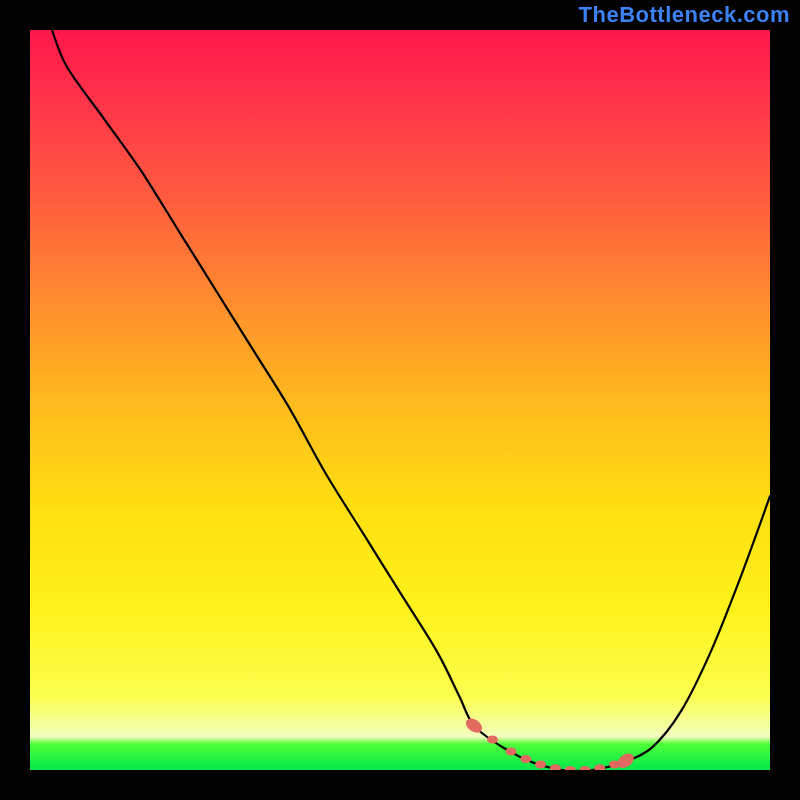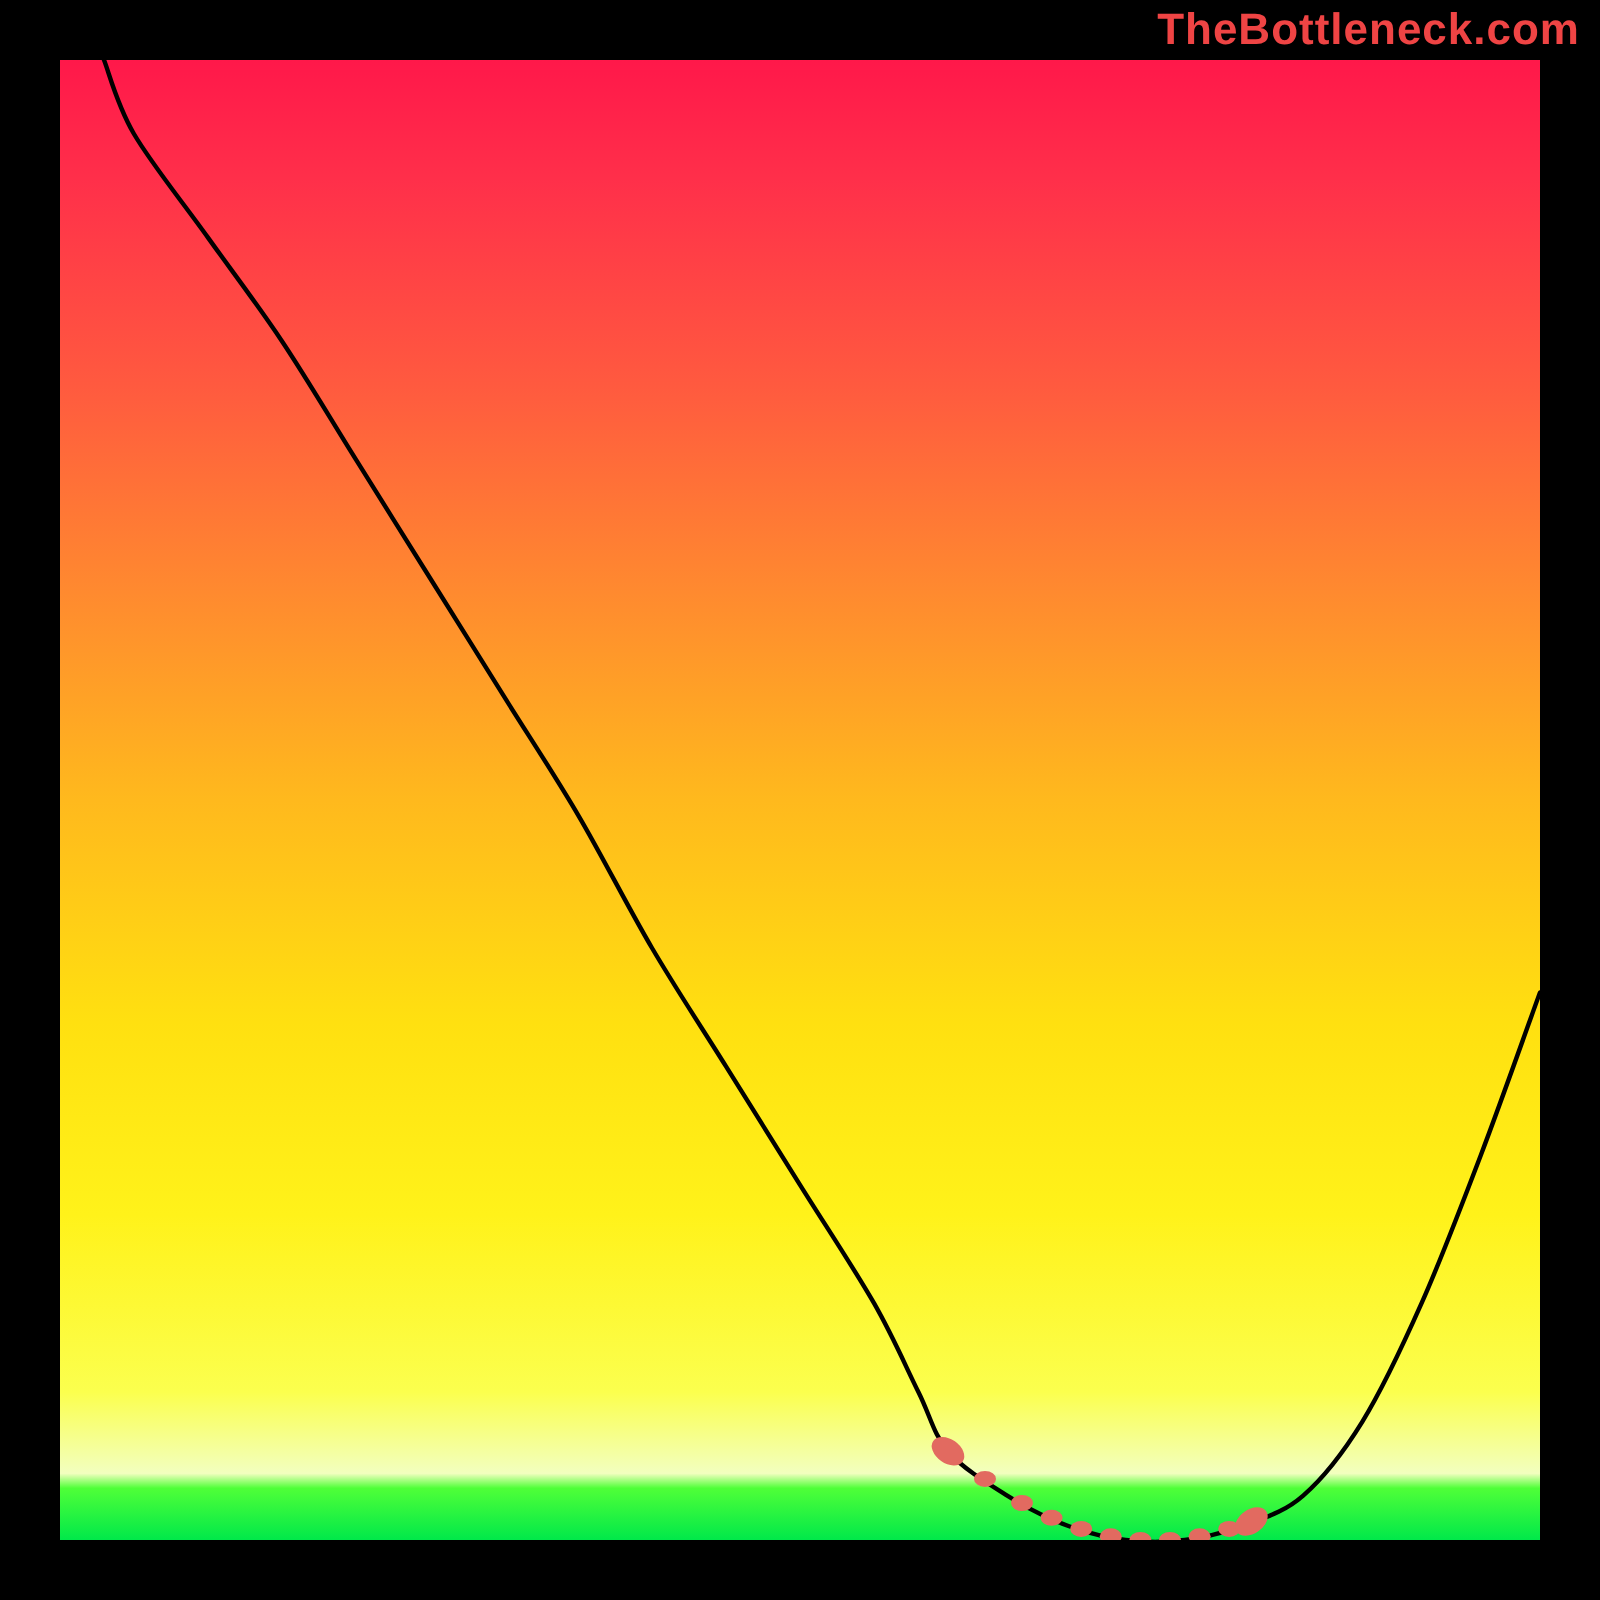--- a/index.html
+++ b/index.html
@@ -14,21 +14,21 @@
   .frame {
     position: relative;
     width: 800px;
     height: 800px;
     background: #000;
   }
   .watermark {
     position: absolute;
     top: 2px;
     right: 10px;
-    color: #ef4444;
+    color: #3b82f6;
     font-size: 22px;
     font-weight: bold;
     letter-spacing: 0.5px;
     z-index: 30;
   }
   .plot-area {
     position: absolute;
     left: 30px;
     top: 30px;
     width: 740px;

